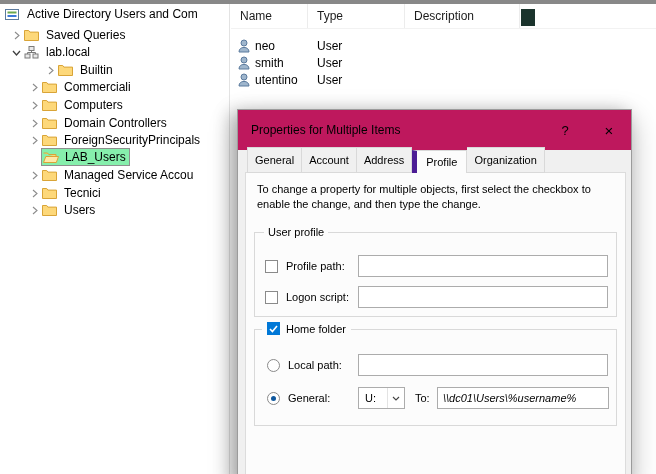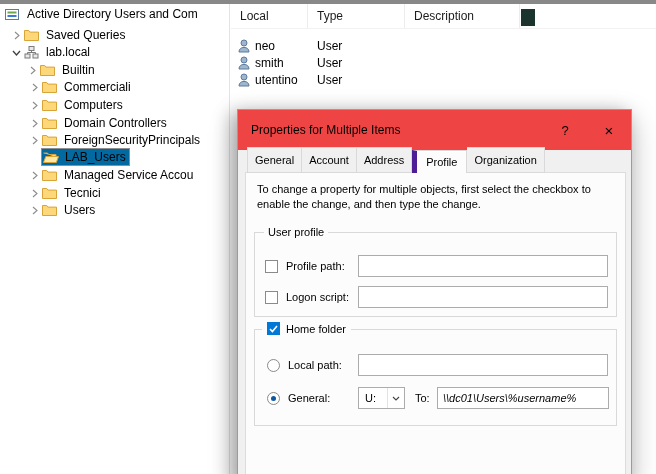--- a/index.html
+++ b/index.html
@@ -8,37 +8,37 @@
   *{box-sizing:border-box;cursor:default}
 
   
   .tree{position:absolute;left:0;top:0;width:230px;height:100%;background:#fff;border-right:1px solid #e3e3e3;overflow:hidden;z-index:1}
   .trow{position:absolute;left:0;width:100%;height:18px;display:flex;align-items:center;white-space:nowrap}
   .chev{width:16px;flex:0 0 16px;height:14px;display:flex;align-items:center;justify-content:center}
   .chev svg{display:block}
   .chev.expanded svg{transform:rotate(90deg)}
   .ticon{width:19px;flex:0 0 19px;height:14px;display:flex;align-items:center}
   .tlabel{padding:1px 3px}
-  .selbox{display:flex;align-items:center;background:#0369a1;outline:1px solid #8f8f8f;padding-left:1px}
+  .selbox{display:flex;align-items:center;background:#86efac;outline:1px solid #8f8f8f;padding-left:1px}
 
   
   .list{position:absolute;left:231px;top:0;width:425px;height:104px;background:#fff;z-index:1}
   .lheader{position:absolute;left:0;top:0;height:25px;width:100%;display:flex;border-bottom:1px solid #f2f2f2}
   .hcell{border-right:1px solid #ececec;display:flex;align-items:center;padding-left:9px;color:#1c1c1c}
   .hcell.c1{width:77px}.hcell.c2{width:97px}.hcell.c3{width:115px}
   .darkblock{position:absolute;left:290px;top:5px;width:14px;height:17px;background:#1b342d}
   .lrow{position:absolute;left:0;width:100%;height:17px;display:flex;align-items:center}
   .lrow .rc1{width:77px;display:flex;align-items:center;padding-left:7px;gap:5px}
   .lrow .rc2{width:97px;padding-left:9px}
   .uicon{width:12px;height:14px;display:flex;align-items:flex-end}
 
   
   .dialog{position:absolute;left:237px;top:105px;width:395px;height:375px;background:#f0f0f0;border:1px solid #9b9b9b;
           box-shadow:-7px 2px 16px rgba(0,0,0,.22),0 10px 26px rgba(0,0,0,.28);z-index:5;font-size:11px}
-  .titlebar{position:absolute;left:0;top:0;right:0;height:40px;background:#ef4444;display:flex;align-items:center}
+  .titlebar{position:absolute;left:0;top:0;right:0;height:40px;background:#be185d;display:flex;align-items:center}
   .dtitle{padding-left:13px;font-size:12px}
   .tbtns{margin-left:auto;display:flex;height:100%}
   .tbtn{width:44px;height:100%;display:flex;align-items:center;justify-content:center}
   .tbtn.help{font-size:13px}
   .tbtn.close{font-size:15px}
   .page{position:absolute;left:7px;top:62px;width:381px;height:330px;background:#fcfcfc;border:1px solid #dcdcdc}
   .tabs{position:absolute;left:9px;top:40px;height:23px;display:flex;align-items:flex-end;z-index:7}
   .tab{height:19px;padding:12px 7px;display:flex;align-items:center;background:#f0f0f0;border:1px solid #d9d9d9;border-left:none}
   .tab:first-child{border-left:1px solid #d9d9d9}
   .tab.active{height:23px;background:#fcfcfc;border-bottom:none;border-left:5px solid #4c1d95;padding:0 9px;z-index:8}
@@ -100,21 +100,21 @@
           <svg width="15" height="13" viewBox="0 0 15 13">
             <rect x="5" y="0.5" width="5" height="4" fill="#e9e9e9" stroke="#7a7a7a"></rect>
             <rect x="1" y="8" width="5" height="4" fill="#e9e9e9" stroke="#7a7a7a"></rect>
             <rect x="9" y="8" width="5" height="4" fill="#e9e9e9" stroke="#7a7a7a"></rect>
             <path d="M7.5 4.5v2M3.5 8V6.5h8V8" stroke="#7a7a7a" fill="none"></path>
           </svg>
         </span>
       <span class="tlabel">lab.local</span>
     </div>
 
-    <div class="trow" style="top:57px;padding-left:24px">
+    <div class="trow" style="top:57px;padding-left:42px">
       <span class="chev">
           <svg width="9" height="9" viewBox="0 0 9 9">
             <path d="M3 1l4 3.5L3 8" fill="none" stroke="#8c8c8c" stroke-width="1.1"></path>
           </svg>
         </span>
       <span class="ticon">
           <svg width="15" height="12" viewBox="0 0 15 12">
             <path d="M.5 1.5h4.2l1.2 1.6h8.6v8.4H.5z" fill="#fdd87a" stroke="#d9a437"></path>
           </svg>
         </span>
@@ -229,21 +229,21 @@
             <path d="M.5 1.5h4.2l1.2 1.6h8.6v8.4H.5z" fill="#fdd87a" stroke="#d9a437"></path>
           </svg>
         </span>
       <span class="tlabel">Users</span>
     </div>
 
   </div>
 
   <div class="list">
     <div class="lheader">
-      <div class="hcell c1">Local</div>
+      <div class="hcell c1">Name</div>
       <div class="hcell c2">Type</div>
       <div class="hcell c3">Description</div>
     </div>
     <div class="darkblock"></div>
 
     <div class="lrow" style="top:33px">
       <span class="rc1">
           <span class="uicon">
             <svg width="12" height="14" viewBox="0 0 12 14">
               <circle cx="6" cy="4" r="3" fill="#9fb6cd" stroke="#5b7a9d"></circle>

